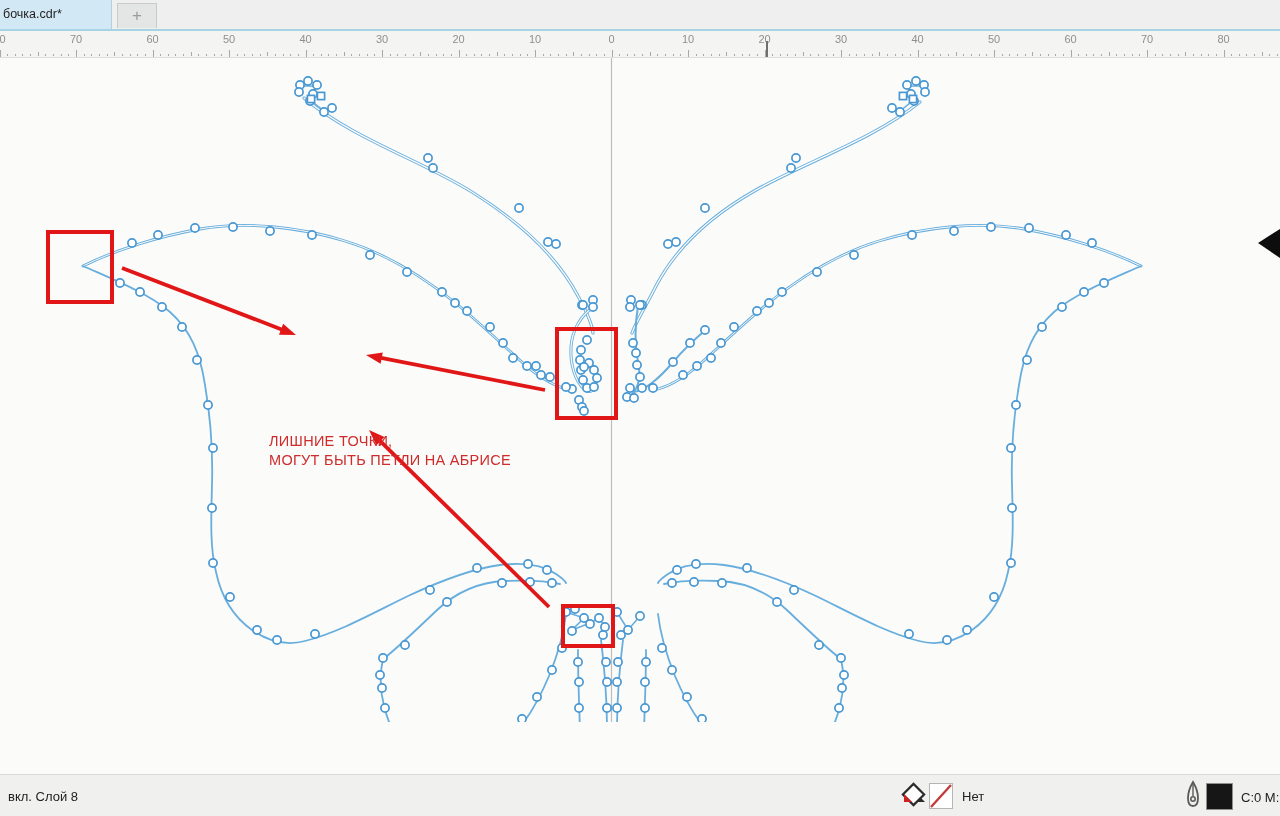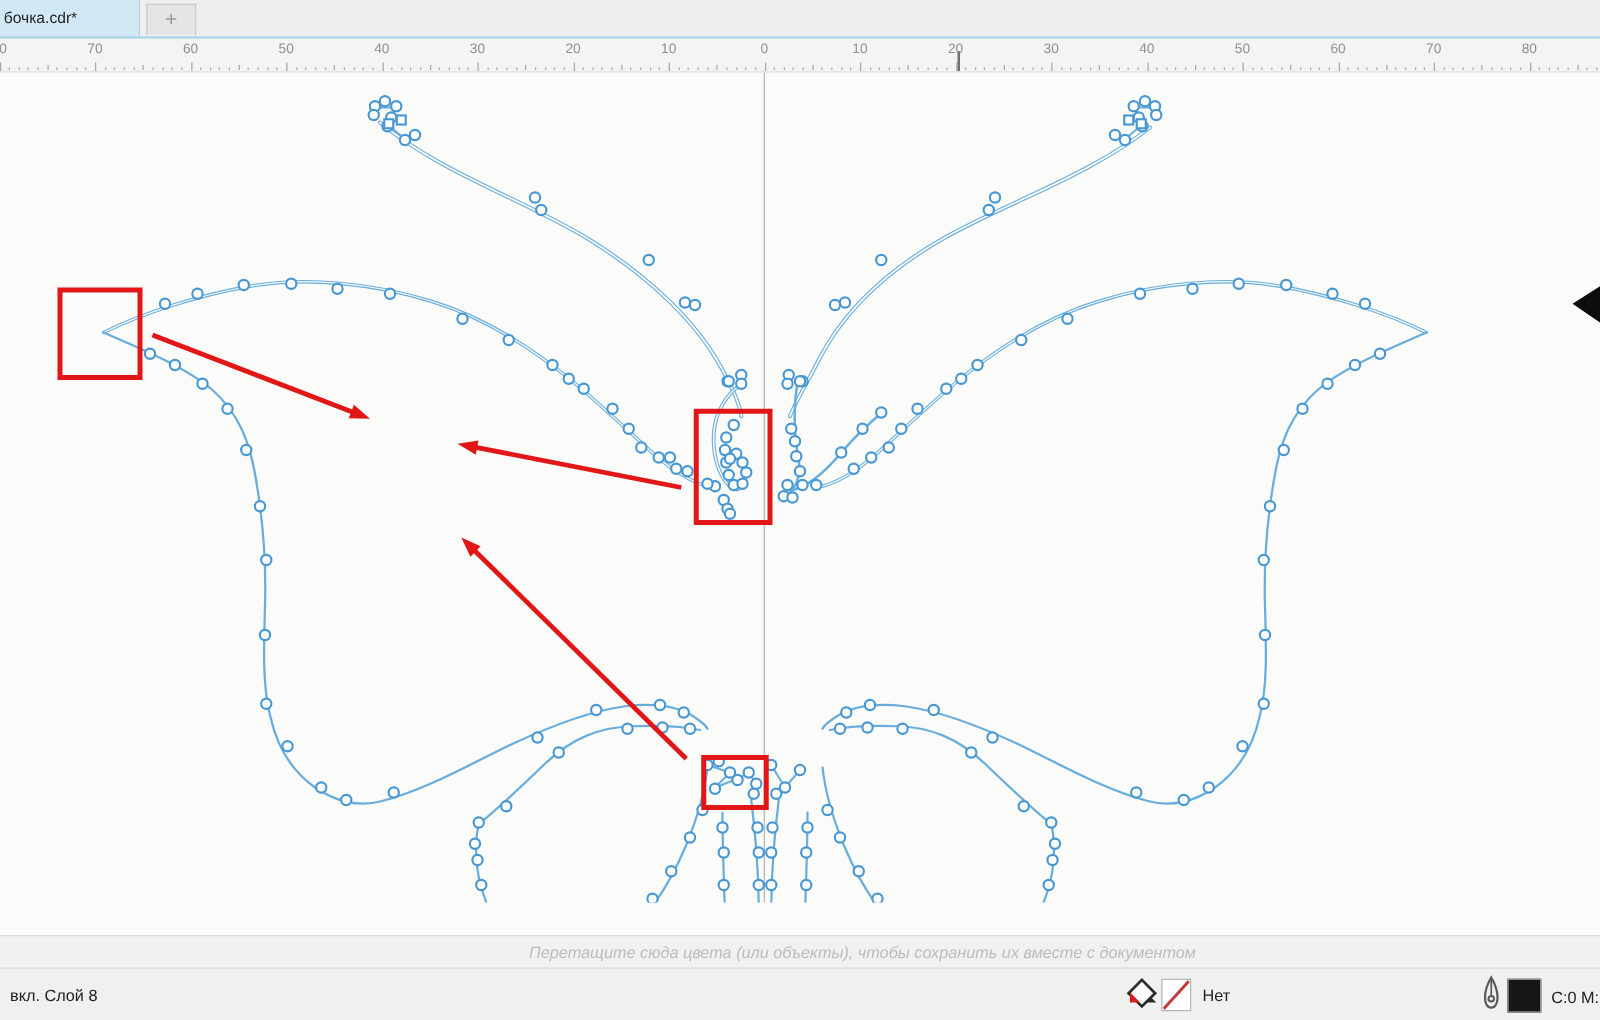--- a/index.html
+++ b/index.html
@@ -488,24 +488,24 @@
         <rect x="557" y="329" width="59" height="89" fill="none" stroke="#e11717" stroke-width="4"></rect>
         <rect x="563" y="606" width="50" height="40" fill="none" stroke="#e11717" stroke-width="4"></rect>
         <line x1="122" y1="268" x2="282.93509767892294" y2="329.96926174993007" stroke="#e11717" stroke-width="3.8"></line>
         <polygon points="296,335 278.98452007231157,334.66318724722345 283.1528460509409,323.8379824669025" fill="#e11717"></polygon>
         <line x1="545" y1="390" x2="379.7398115157883" y2="357.68655532431615" stroke="#e11717" stroke-width="3.8"></line>
         <polygon points="366,355 382.8156432238319,352.3781413141062 380.58964024082707,363.76255657004504" fill="#e11717"></polygon>
         <line x1="549" y1="607" x2="378.98233151734814" y2="439.8159593253924" stroke="#e11717" stroke-width="3.8"></line>
         <polygon points="369,430 384.474990597489,437.08270188611846 376.34176715644963,445.35377657192123" fill="#e11717"></polygon>
         <polygon points="1258,243 1280,229 1280,258" fill="#0d0d0d"></polygon>
       </svg>
+    <div id="annotation-text"><span>ЛИШНИЕ ТОЧКИ,</span><br><span>МОГУТ БЫТЬ ПЕТЛИ НА АБРИСЕ</span></div>
   </div>
 
 
-  <div id="hintbar">Перетащите сюда цвета (или объекты), чтобы сохранить их вместе с документом</div>
 
   <div id="statusbar">
     <span id="layer-label">вкл. Слой 8</span>
 
     <div id="fill-group">
       <svg width="28" height="30">
         <rect x="8" y="6" width="15" height="15" fill="#fdfdfd" stroke="#2b2b2b" stroke-width="2.2" transform="rotate(45 15.5 13.5)"></rect>
         <path d="M 6,21 L 14,21 L 6,13 Z" fill="#d22020"></path>
         <path d="M 23,17 L 27,21 L 19,21 Z" fill="#2b2b2b"></path>
       </svg>

